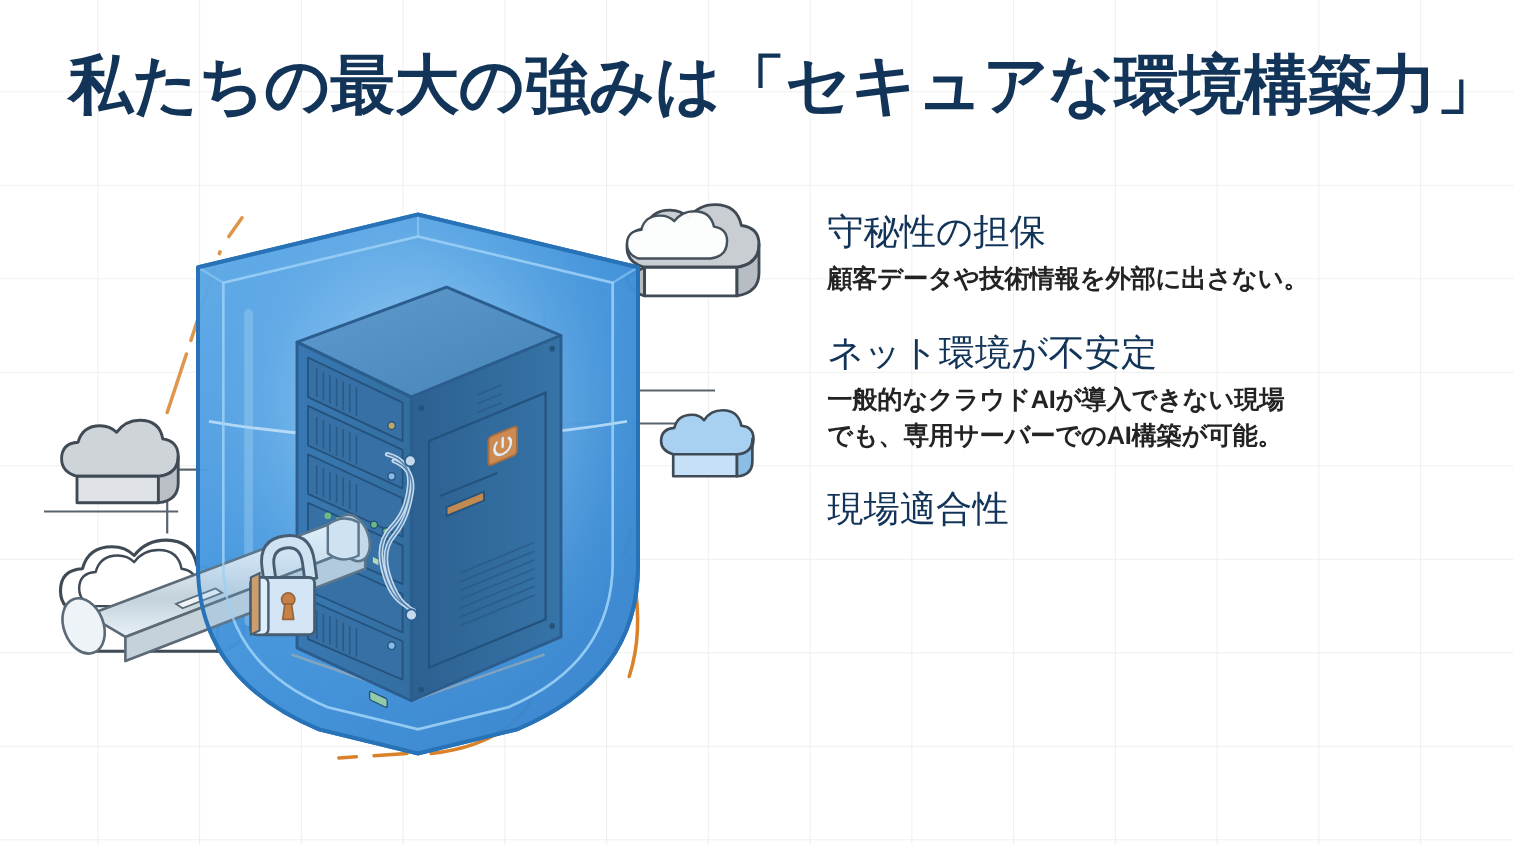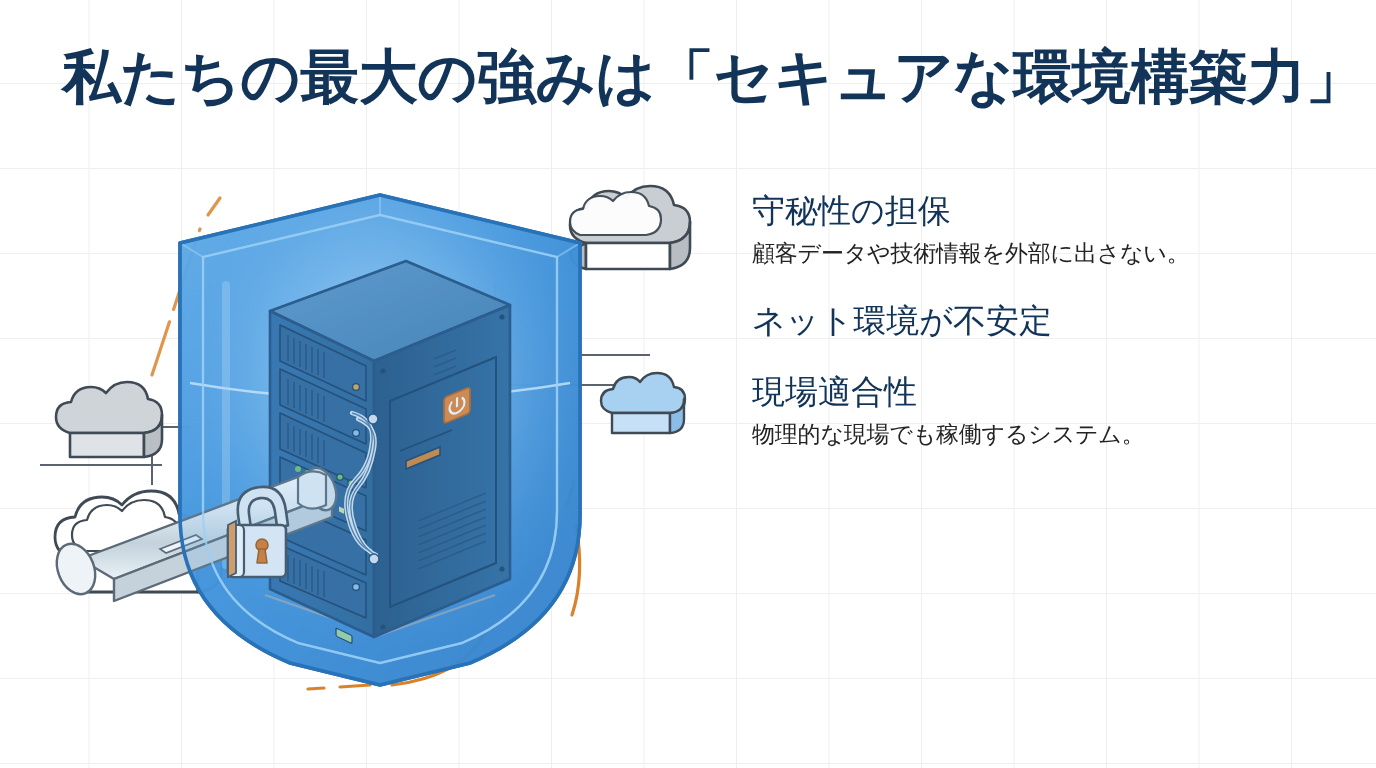--- a/index.html
+++ b/index.html
@@ -62,21 +62,21 @@
     letter-spacing: 0px;
     margin-bottom: 6px;
   }
   .feature-body {
     font-size: 23px;
     font-weight: 400;
     color: #232323;
     line-height: 1.42;
     letter-spacing: -0.2px;
   }
-  .feature-body span { display: block; }
+  .feature-body span { display: block; font-weight: bold; }
 
   
   .illus {
     position: absolute;
     left: 40px;
     top: 165px;
     width: 680px;
     height: 560px;
   }
   .illus svg { display: block; }
@@ -293,23 +293,26 @@
 
     <div class="feature">
       <div class="feature-title">守秘性の担保</div>
       <div class="feature-body">
         <span>顧客データや技術情報を外部に出さない。</span>
       </div>
     </div>
 
     <div class="feature">
       <div class="feature-title">ネット環境が不安定</div>
+      <div class="feature-body">
+        <span>一般的なクラウドAIが導入できない現場</span>
+        <span>でも、専用サーバーでのAI構築が可能。</span>
+      </div>
     </div>
 
     <div class="feature">
       <div class="feature-title">現場適合性</div>
       <div class="feature-body">
-        <span>物理的な現場でも稼働するシステム。</span>
       </div>
     </div>
 
   </div>
 </div>
 
 </body></html>

